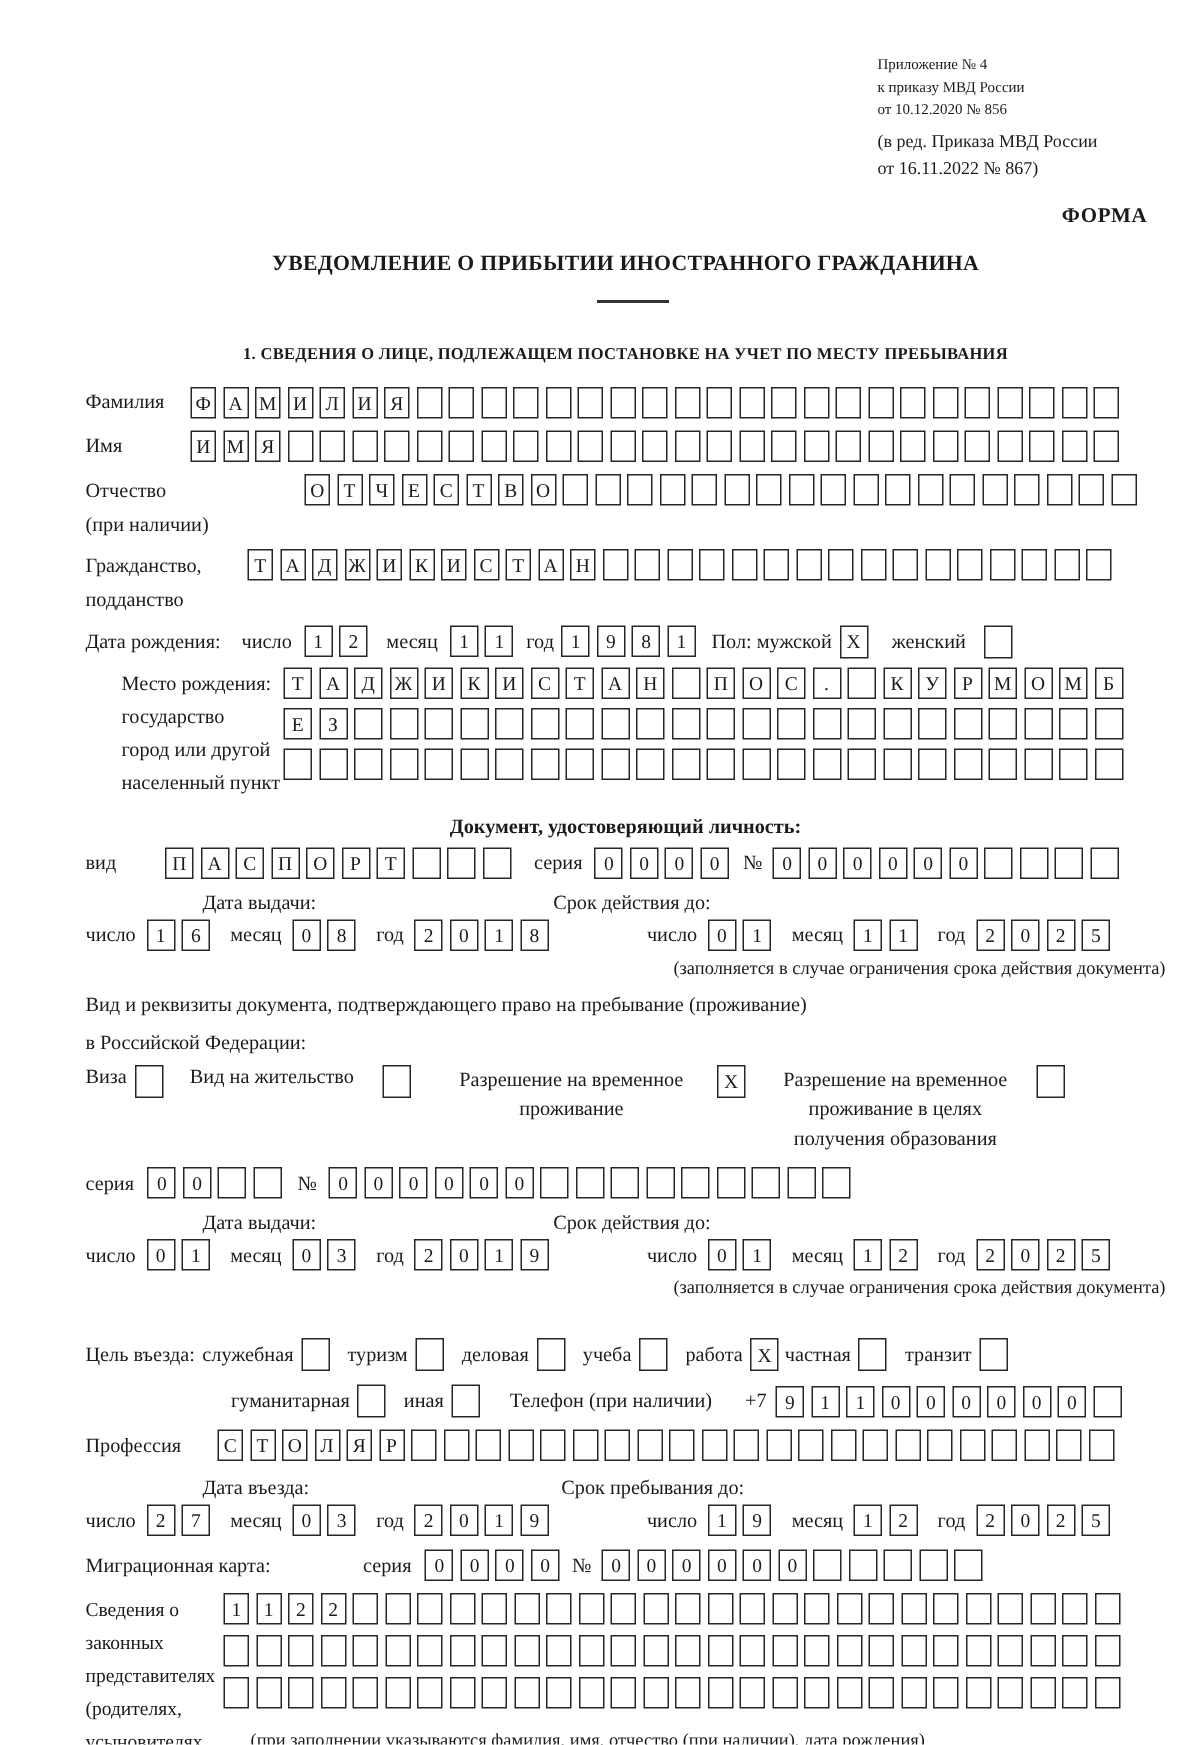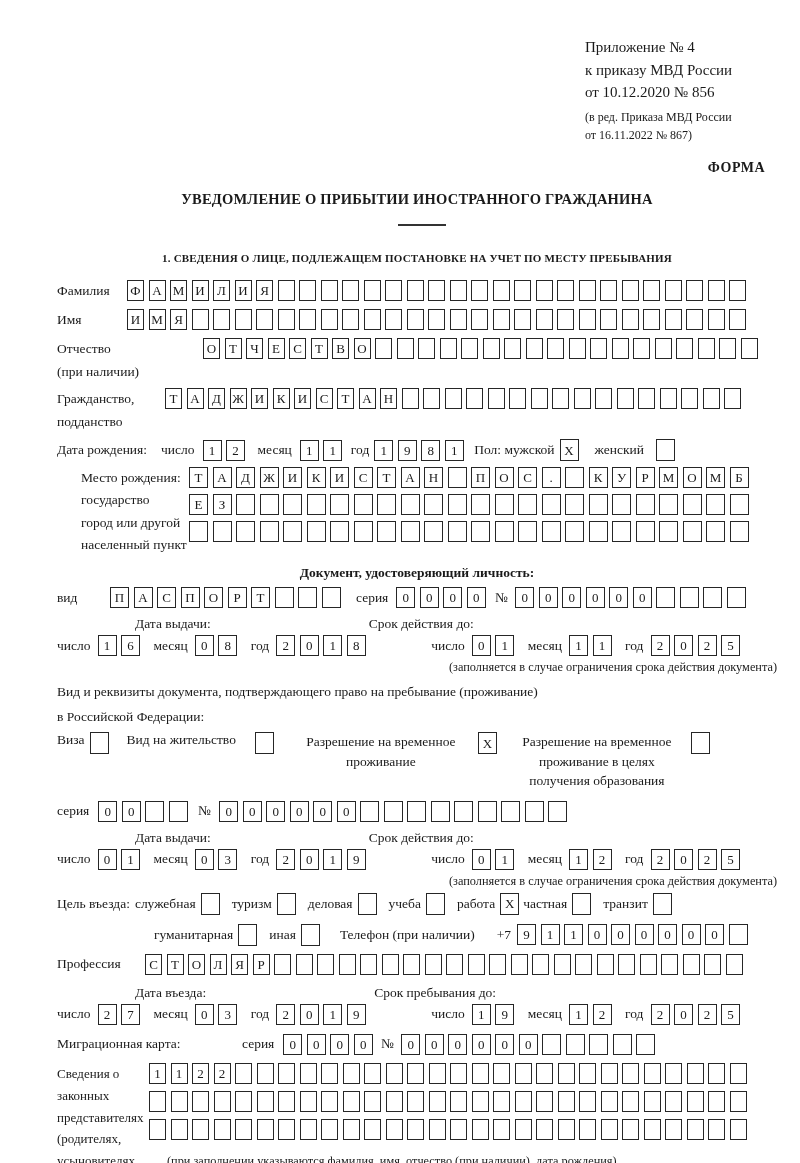--- a/index.html
+++ b/index.html
@@ -5,21 +5,21 @@
   * { margin:0; padding:0; box-sizing:border-box; }
   html,body { background:#ffffff; }
   body {
     width:800px; height:1163px; overflow:hidden;
     font-family:"Liberation Serif", serif;
     color:#1a1a1a; font-size:13.5px;
   }
   .page { padding:36px 23px 0 57px; width:800px; }
 
   
-  .annex-block { margin-left:auto; width:192px; font-size:15px; line-height:1.5; }
+  .annex-block { margin-left:auto; width:192px; font-size:10px; line-height:1.5; }
   .amend-block { margin-left:auto; width:192px; font-size:12px; line-height:1.5; margin-top:4px; }
   .form-label { text-align:right; font-weight:bold; font-size:14px; margin-top:16px; padding-right:12px; letter-spacing:.5px; }
 
   .title { text-align:center; font-weight:bold; font-size:14.5px; line-height:1.55; margin-top:12px; letter-spacing:.2px; }
   .blank-line { display:inline-block; width:48px; border-bottom:2px solid #333; height:12px; margin-left:10px; }
   .sec-heading { text-align:center; font-weight:bold; font-size:11px; margin-top:20px; letter-spacing:.2px; }
 
   
   .row { display:flex; align-items:center; margin-top:8px; }
   .row.top { align-items:flex-start; }
@@ -510,21 +510,21 @@
       <div class="cells wide">
           <span class="cell">2</span>
           <span class="cell">0</span>
           <span class="cell">2</span>
           <span class="cell">5</span>
         </div>
     </div>
   </div>
   <div class="note right">(заполняется в случае ограничения срока действия документа)</div>
 
-  <div class="row" style="margin-top:4px;">
+  <div class="row" style="margin-top:26px;">
     <span>Цель въезда:</span>
     <span class="cb-label" style="margin-left:5px;">служебная</span>
     <div class="cells checkbox-cells">
         <span class="cell"></span>
       </div>
     <span class="cb-label cb-gap">туризм</span>
     <div class="cells checkbox-cells">
         <span class="cell"></span>
       </div>
     <span class="cb-label cb-gap">деловая</span>

